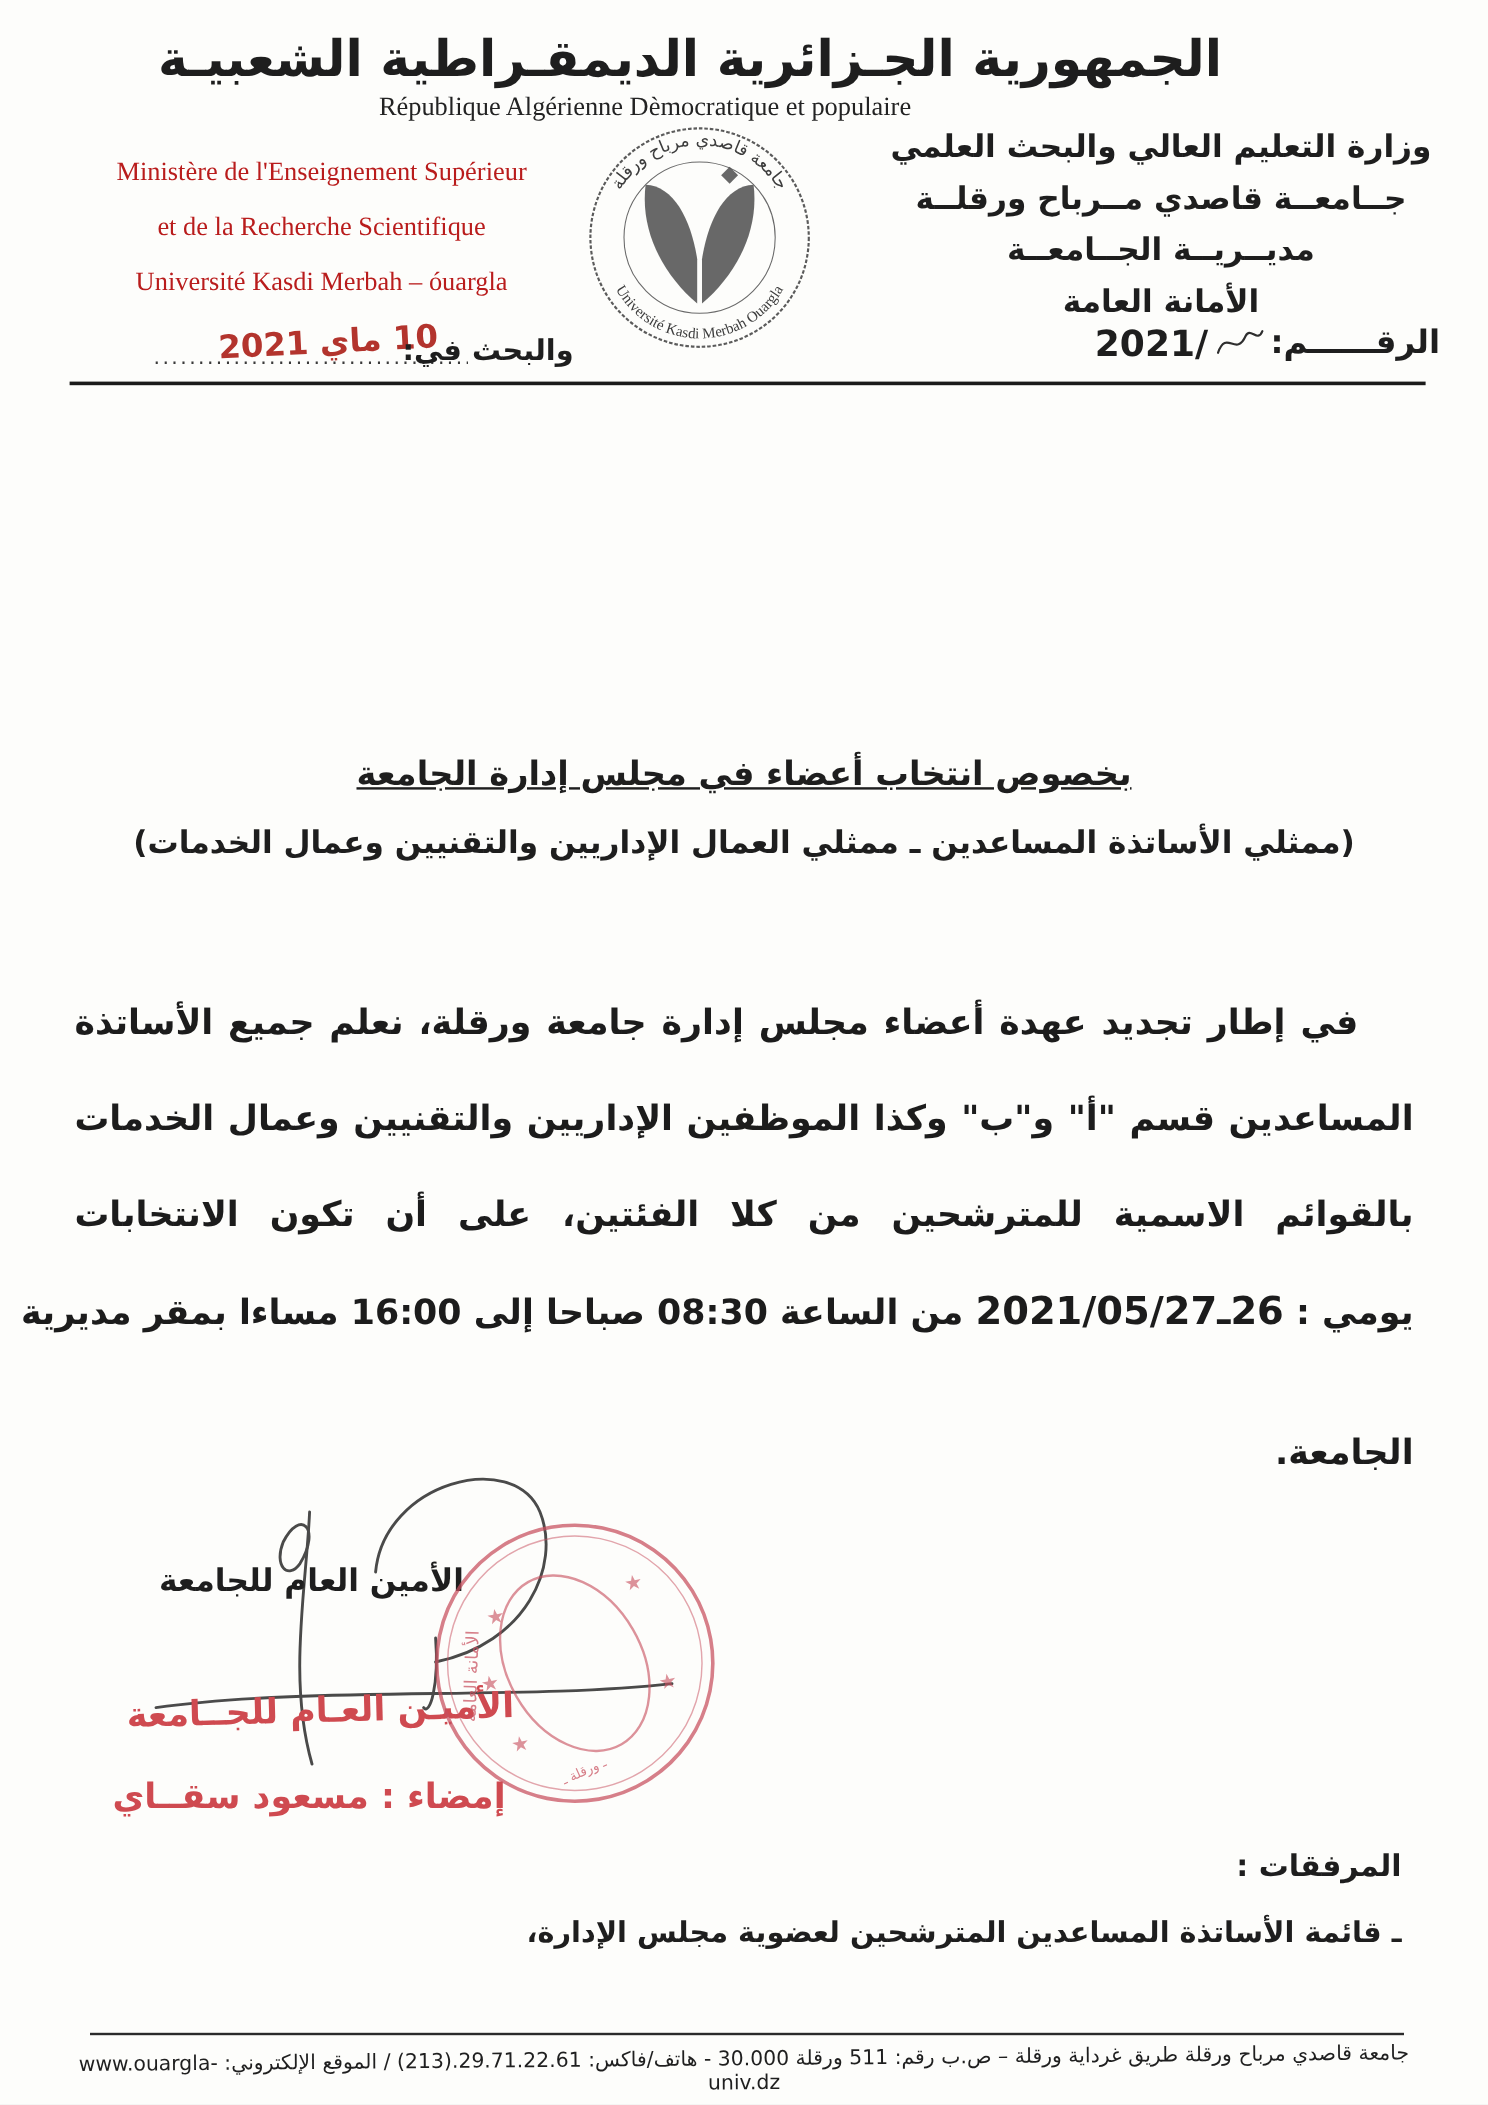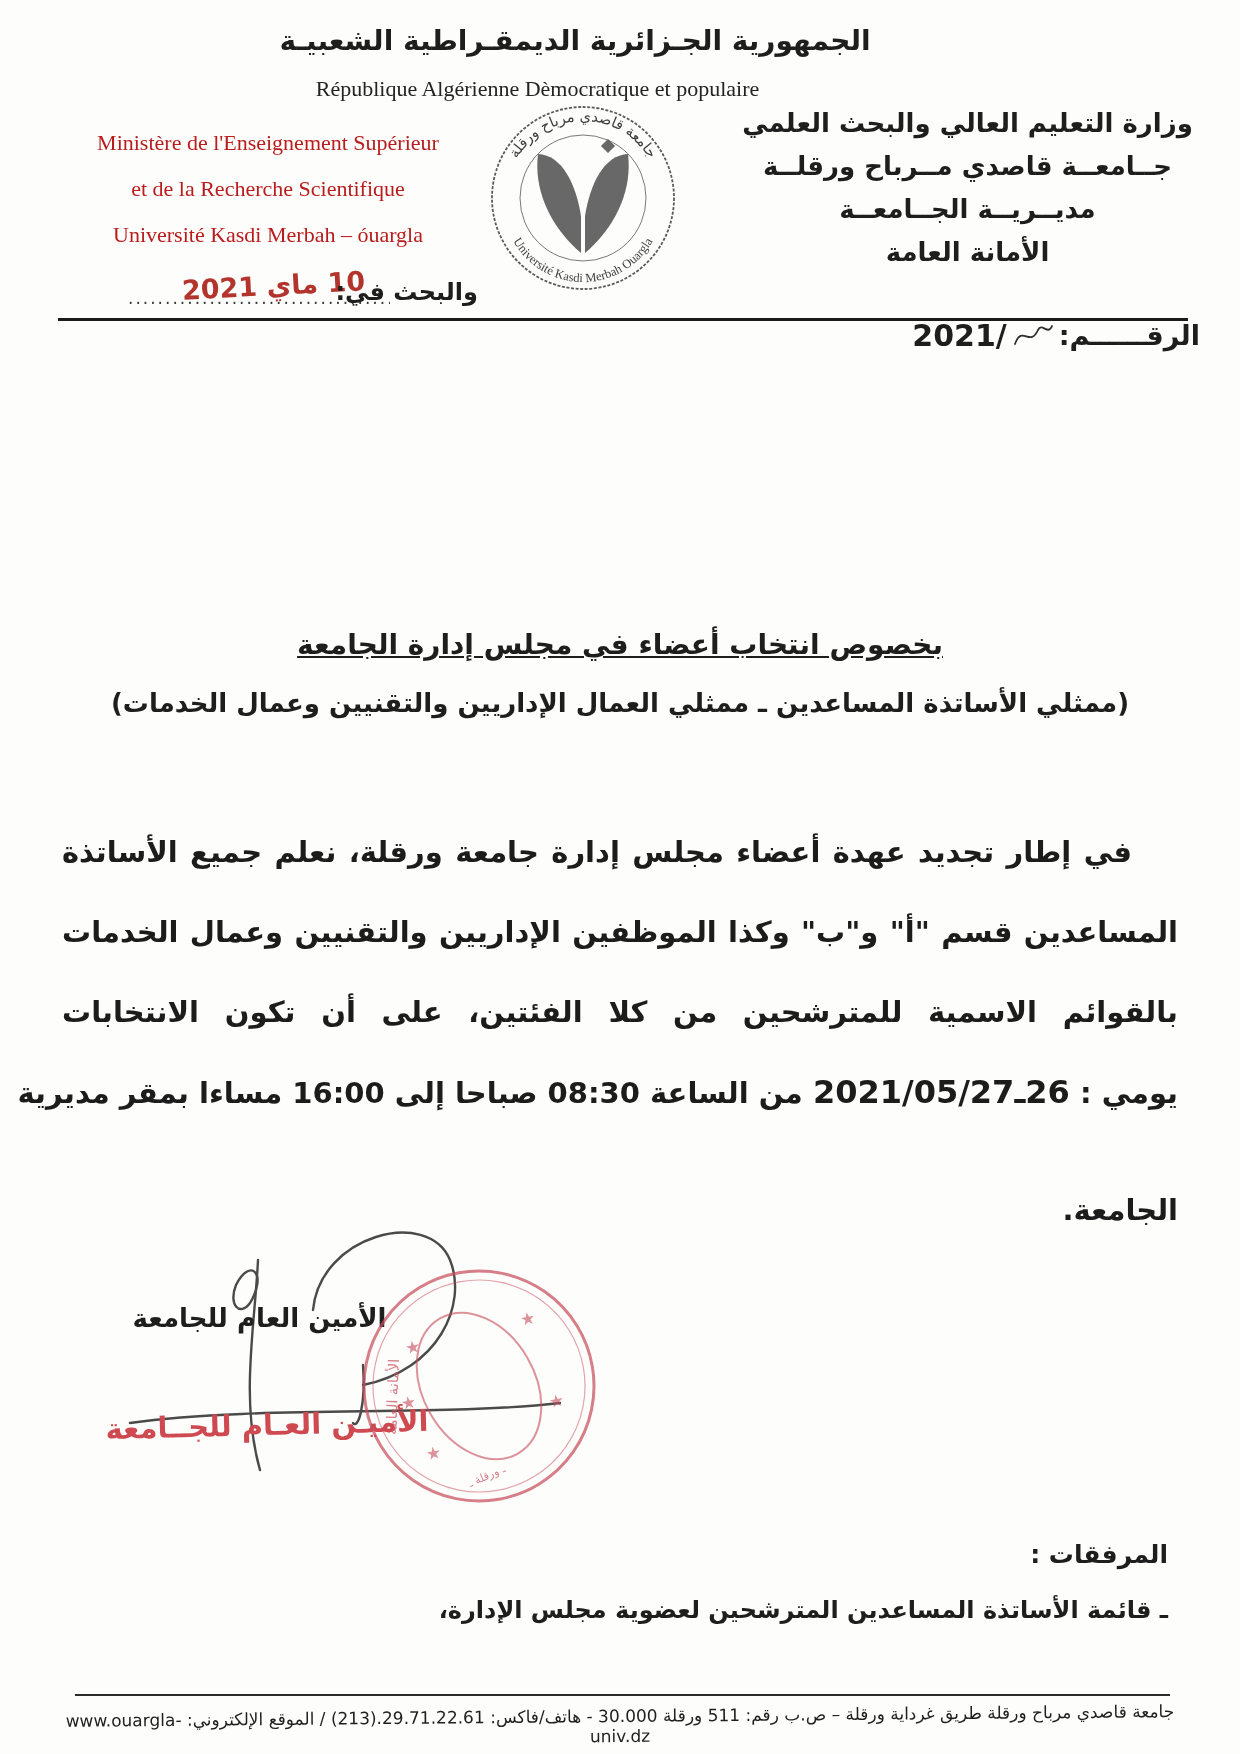--- a/index.html
+++ b/index.html
@@ -7,29 +7,29 @@
     position:relative; width:1240px; height:1754px; margin:0 auto;
     background:#fdfdfb; color:#1e1e1e; overflow:hidden;
     font-family:"DejaVu Sans", sans-serif;
   }
   .abs{position:absolute;}
   .ar{direction:rtl; unicode-bidi:plaintext;}
   .center{text-align:center;}
   .serif{font-family:"Liberation Serif","DejaVu Serif",serif;}
 
   
-  .republic-ar{top:24px; left:0; width:1150px; font-size:28px; font-weight:bold; letter-spacing:.5px;}
+  .republic-ar{top:24px; left:0; width:1150px; font-size:42px; font-weight:bold; letter-spacing:.5px;}
   .republic-fr{top:76px; left:0; width:1075px; font-size:22px; color:#232323;}
   .ministry-fr{top:120px; left:92px; width:352px; font-size:22px; line-height:46px; color:#b91c1c;}
   .ministry-ar{top:102px; left:735px; width:465px; font-size:26px; font-weight:bold; line-height:43px;}
   .logo-wrap{top:95px; left:480px; width:206px; height:206px;}
 
   
   .ref-line{top:270px; left:860px; width:340px; display:flex; direction:ltr;
-            justify-content:flex-end; align-items:center; gap:3px;margin-top:48px;}
+            justify-content:flex-end; gap:3px;}
   .ref-year{font-size:30px; font-weight:bold;}
   .ref-label{font-size:27px; font-weight:bold; direction:rtl;}
   .place-date{top:276px; left:128px; width:350px; height:44px;}
   .place-label{position:absolute; right:0; top:2px; font-size:24px; font-weight:bold;}
   .date-dots{position:absolute; left:0; top:12px; width:262px; overflow:hidden; white-space:nowrap;
              font-size:17px; letter-spacing:2px; color:#3a3a3a;}
   .date-stamp{position:absolute; left:28px; top:-6px; width:235px; text-align:center;
               color:#b3342d; font-size:27px; font-weight:bold; transform:rotate(-3deg); white-space:nowrap;}
 
   .rule-top{top:318px; left:58px; width:1130px; height:3px; background:#1b1b1b;}
@@ -141,20 +141,21 @@
     <g fill="none" stroke="#2b2b2b" stroke-width="2.4" stroke-linecap="round" opacity=".85">
       <path d="M205 145 C 212 70 320 42 342 95 C 360 140 330 205 255 220"></path>
       <path d="M150 95 C 147 160 132 235 152 305"></path>
       <path d="M128 120 C 142 92 160 108 142 138 C 132 152 120 140 128 120 Z"></path>
       <path d="M22 258 C 150 240 330 252 452 238"></path>
       <path d="M255 200 C 258 240 250 265 245 258"></path>
     </g>
   </svg>
 
   <div class="abs stamp-text-1 ar">الأميـن العـام للجــامعة</div>
+  <div class="abs stamp-text-2 ar">إمضاء : مسعود سقــاي</div>
 
   <svg class="abs round-stamp" viewBox="-134 -134 268 268">
     <g transform="rotate(-10)" stroke="#c84f5e" fill="none">
       <circle r="115" stroke-width="3"></circle>
       <circle r="106" stroke-width="1.2" opacity=".7"></circle>
       <ellipse rx="56" ry="78" transform="rotate(-20)" stroke-width="2" opacity=".85"></ellipse>
       <g stroke="none" fill="#c84f5e" font-size="17" opacity=".85">
         <text x="-66" y="-44">★</text>
         <text x="-80" y="10">★</text>
         <text x="-64" y="64">★</text>

